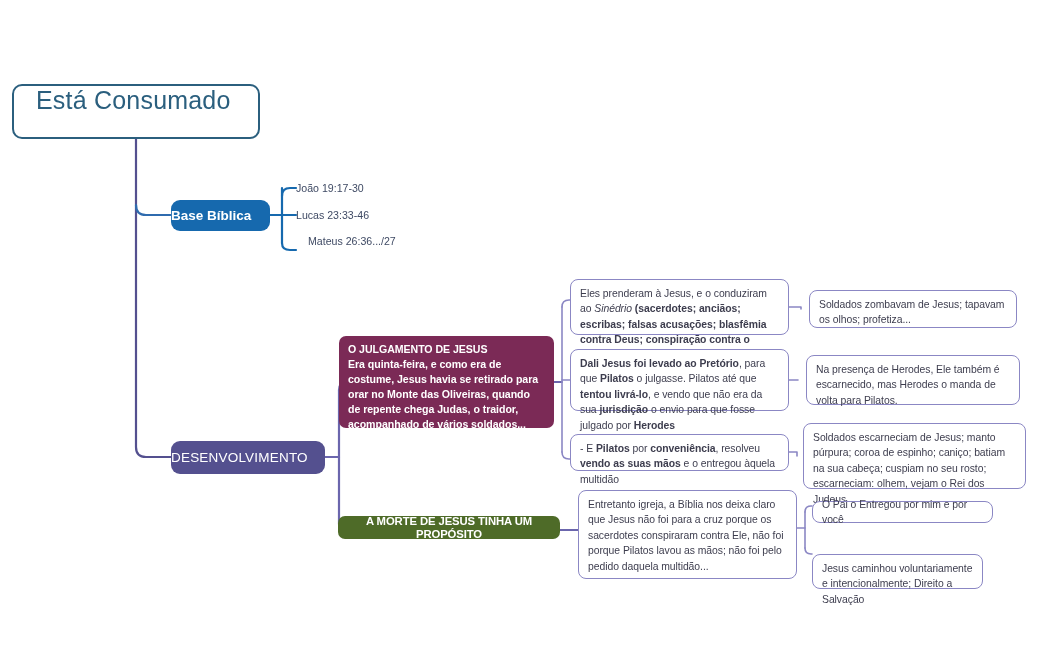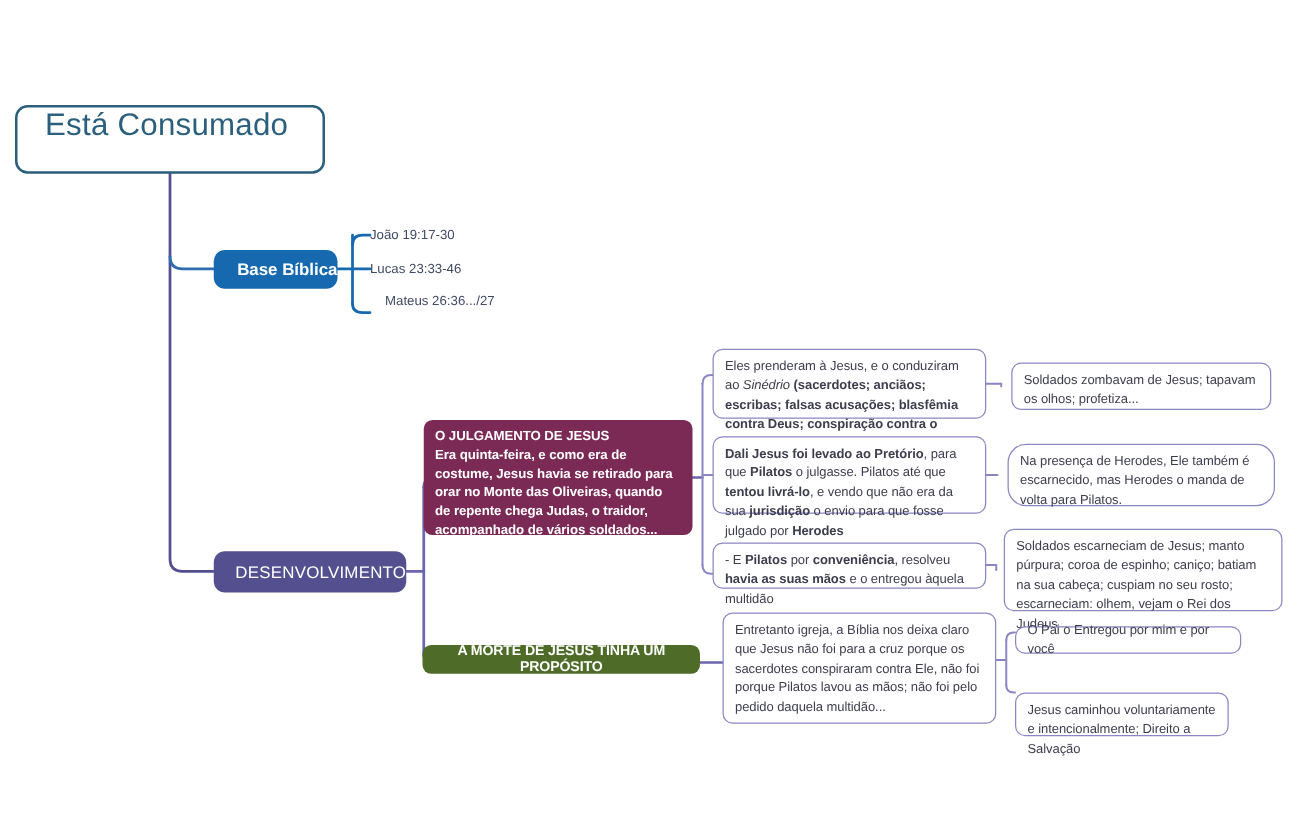--- a/index.html
+++ b/index.html
@@ -53,21 +53,21 @@
     color: #2b5f7e;
     letter-spacing: .2px;
     font-weight: 400;
   }
 
   
   .pill {
     border-radius: 9px;
     display: flex;
     align-items: center;
-    justify-content: flex-end;
+    justify-content: flex-start;
     color: #ffffff;
     text-align: center;
     line-height: 1.15;
   }
   .pill-blue {
     left: 171px;
     top: 200px;
     width: 99px;
     height: 31px;
     background: #1669AE;
@@ -136,21 +136,21 @@
   .textbox b { font-weight: bold; }
   .textbox i { font-style: italic; }
 
   
   .tb-sinedrio   { left: 570px; top: 279px; width: 219px; height: 56px; }
   .tb-pretorio   { left: 570px; top: 349px; width: 219px; height: 62px; }
   .tb-conv       { left: 570px; top: 434px; width: 219px; height: 37px; }
   .tb-entretanto { left: 578px; top: 490px; width: 219px; height: 89px; }
 
   .tb-zombavam   { left: 809px; top: 290px; width: 208px; height: 38px; }
-  .tb-herodes    { left: 806px; top: 355px; width: 214px; height: 50px; border-radius: 15px; }
+  .tb-herodes    { left: 806px; top: 355px; width: 214px; height: 50px; }
   .tb-escarnec   { left: 803px; top: 423px; width: 223px; height: 66px; }
   .tb-pai        { left: 812px; top: 501px; width: 181px; height: 22px;
                    display: flex; align-items: center; }
   .tb-caminhou   { left: 812px; top: 554px; width: 171px; height: 35px; }
 </style>
 </head>
 <body>
 
 <div id="mindmap-canvas">
 
@@ -215,21 +215,21 @@
   </div>
 
   <div class="node pill pill-violet">
     <span>DESENVOLVIMENTO</span>
   </div>
 
   <div class="textbox tb-sinedrio"><span>Eles prenderam à Jesus, e o conduziram ao </span><i>Sinédrio</i><b> (sacerdotes; anciãos; escribas; falsas acusações; blasfêmia contra Deus; conspiração contra o governo de César)</b></div>
 
   <div class="textbox tb-pretorio"><b>Dali Jesus foi levado ao Pretório</b><span>, para que </span><b>Pilatos</b><span> o julgasse. Pilatos até que </span><b>tentou livrá-lo</b><span>, e vendo que não era da sua </span><b>jurisdição</b><span> o envio para que fosse julgado por </span><b>Herodes</b></div>
 
-  <div class="textbox tb-conv"><span>- E </span><b>Pilatos</b><span> por </span><b>conveniência</b><span>, resolveu </span><b>havia as suas mãos</b><span> e o entregou àquela multidão</span></div>
+  <div class="textbox tb-conv"><span>- E </span><b>Pilatos</b><span> por </span><b>conveniência</b><span>, resolveu </span><b>vendo as suas mãos</b><span> e o entregou àquela multidão</span></div>
 
   <div class="textbox tb-zombavam"><span>Soldados zombavam de Jesus; tapavam os olhos; profetiza...</span></div>
 
   <div class="textbox tb-herodes"><span>Na presença de Herodes, Ele também é escarnecido, mas Herodes o manda de volta para Pilatos.</span></div>
 
   <div class="textbox tb-escarnec"><span>Soldados escarneciam de Jesus; manto púrpura; coroa de espinho; caniço; batiam na sua cabeça; cuspiam no seu rosto; escarneciam: olhem, vejam o Rei dos Judeus...</span></div>
 
   <div class="node pill pill-green">
     <span>A MORTE DE JESUS TINHA UM PROPÓSITO</span>
   </div>

